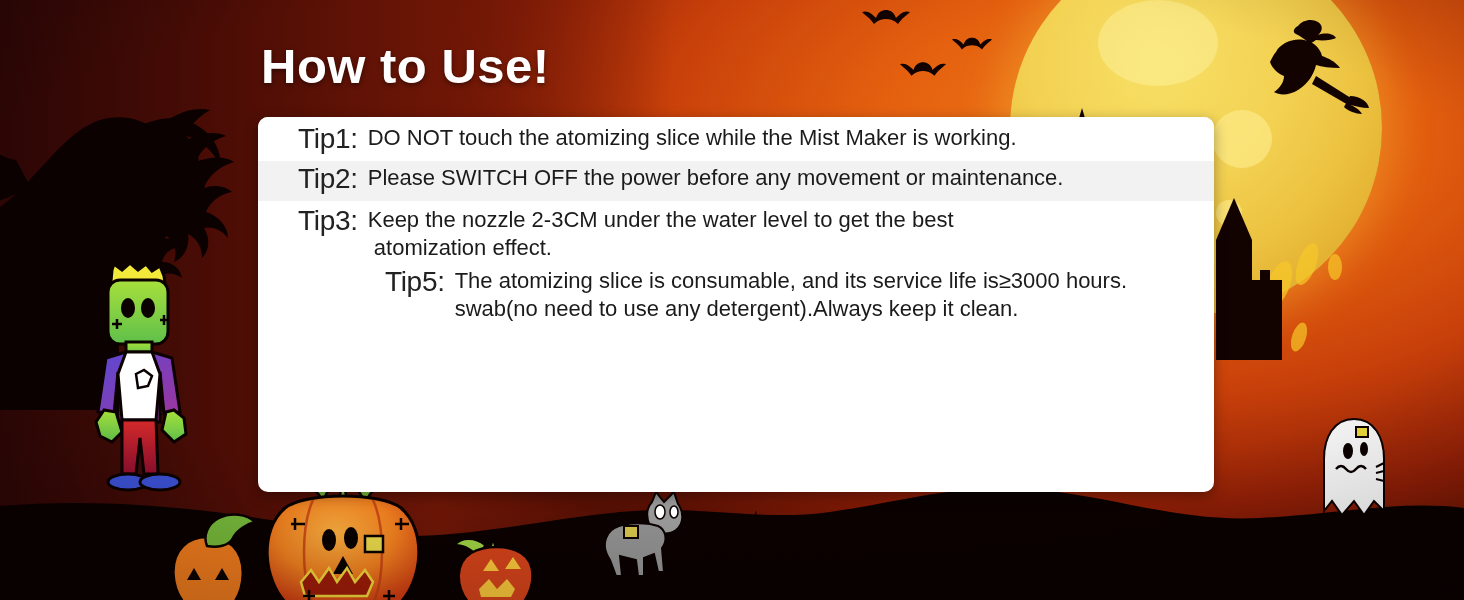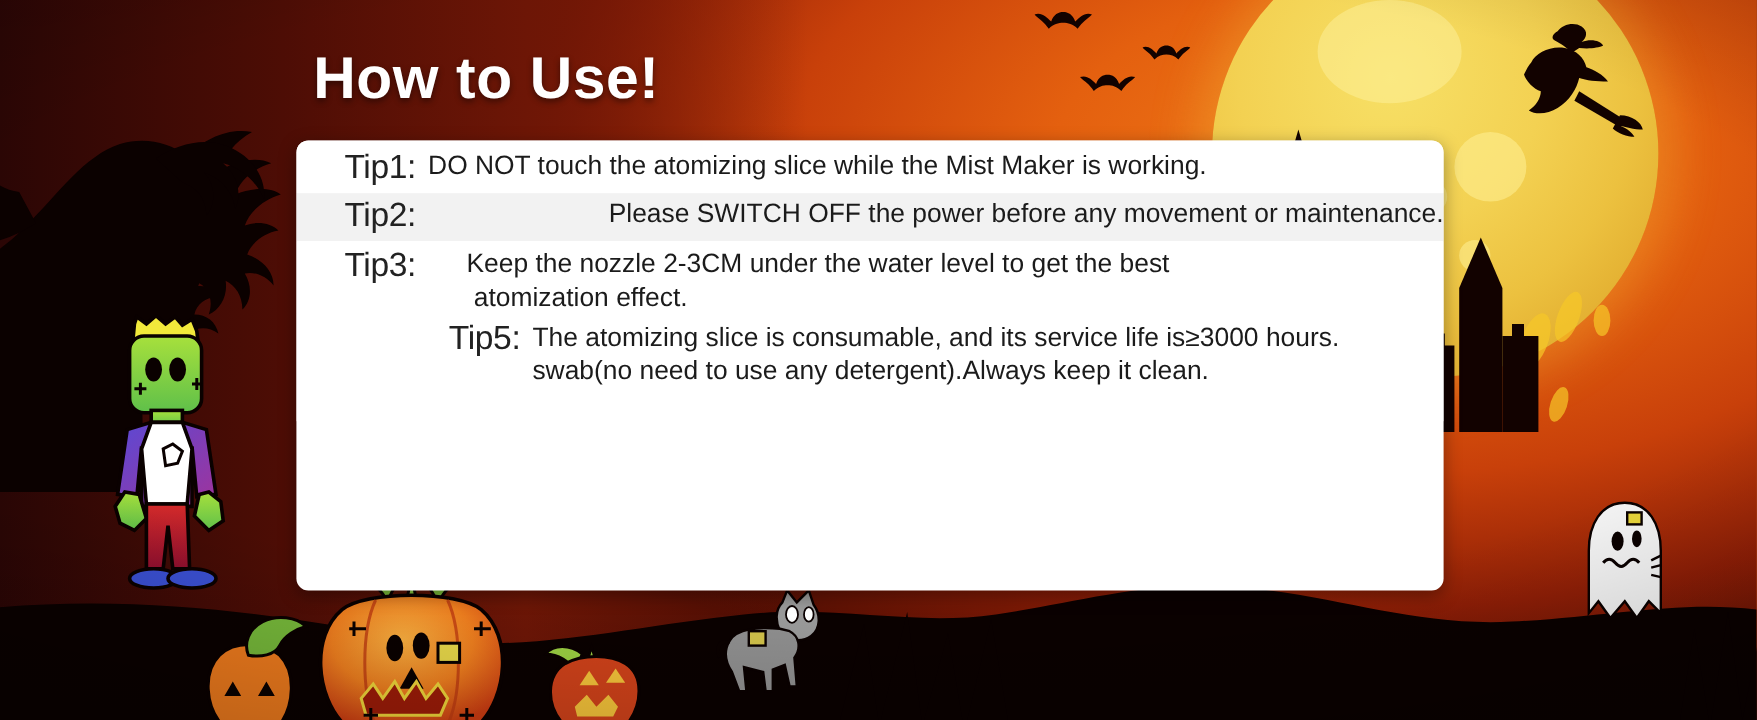--- a/index.html
+++ b/index.html
@@ -52,34 +52,34 @@
   .pumpkin-left{position:absolute;left:163px;top:508px;width:105px;height:96px;}
   .pumpkin-small{position:absolute;left:447px;top:533px;width:95px;height:70px;}
   .bush{position:absolute;left:1390px;top:470px;width:90px;height:130px;}
 
   
   .title{position:absolute;left:261px;top:38px;
     font-size:49px;font-weight:bold;color:#ffffff;letter-spacing:.5px;
     text-shadow:0 2px 5px rgba(0,0,0,.45);}
 
   
-  .panel{position:absolute;left:247px;top:117px;width:956px;height:375px;
+  .panel{position:absolute;left:258px;top:117px;width:956px;height:375px;
     background:#ffffff;border-radius:10px;overflow:hidden;
     box-shadow:0 4px 14px rgba(0,0,0,.35);}
   .row{display:flex;align-items:flex-start;padding:0 0 0 40px;box-sizing:border-box;}
   .row.alt{background:#f2f2f2;}
   .row.plain{background:#ffffff;}
   .tip-label{font-size:28px;color:#222;flex:0 0 auto;line-height:1.05;letter-spacing:-.3px;}
   .tip-colon{}
   .tip-body{font-size:22px;color:#1b1b1b;margin-left:10px;line-height:1.28;}
   .tip-body .ln{display:block;white-space:pre;}
 
   .r1{height:44px;padding-top:7px;}
-  .r2{height:40px;padding-top:3px;justify-content:space-between;}
-  .r3{height:60px;padding-top:5px;gap:32px;}
+  .r2{height:40px;padding-top:3px;}
+  .r3{height:60px;padding-top:5px;}
   .r4{height:60px;padding-top:4px;}
   .r5{height:90px;padding-top:6px;justify-content:center;}
   .r6{height:44px;padding-top:7px;}
   .r6 .tip-label{font-size:27px;}
   .r6 .tip-body{font-size:21px;transform:scaleX(.93);transform-origin:left center;}
 </style>
 </head>
 <body>
 
 <div id="stage">

